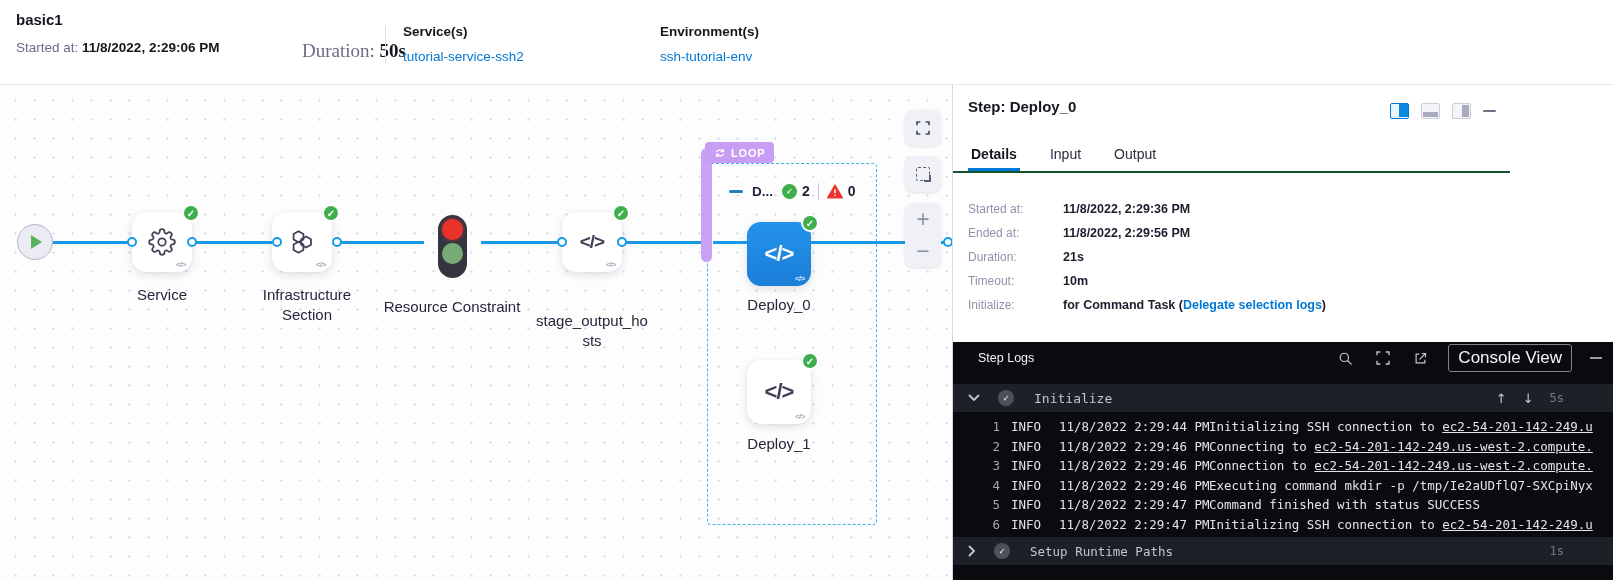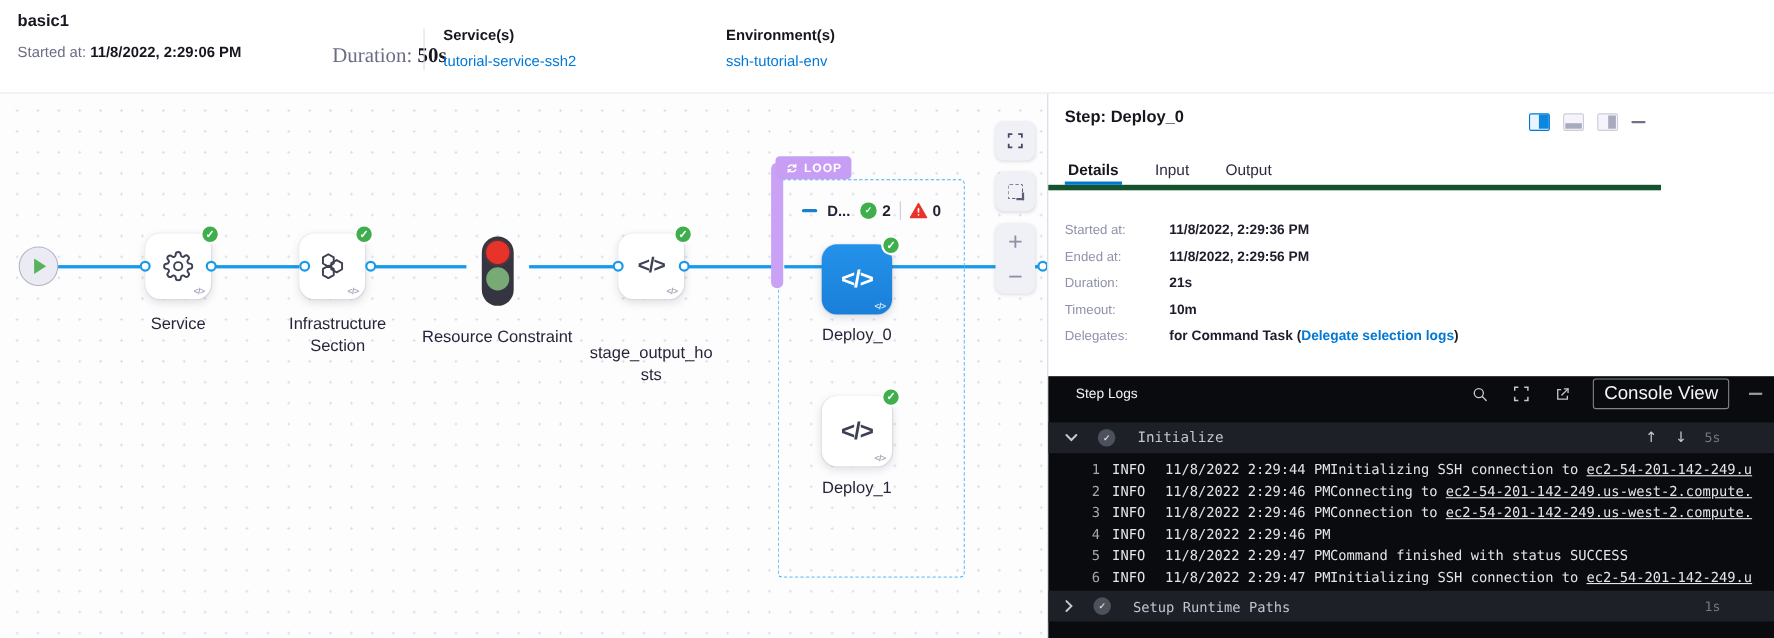--- a/index.html
+++ b/index.html
@@ -91,21 +91,21 @@
   .layout-icons { position:absolute; right:14px; top:18px; display:flex; align-items:center; gap:12px; }
   .li-sq { width:19px; height:16px; border-radius:2px; cursor:pointer; position:relative; }
   .li-split { border:1.5px solid #0278d5; background:#e9f4fd; }
   .li-split::after { content:""; position:absolute; right:0; top:0; width:9px; height:13px; background:#0b87e0; }
   .li-bottom { border:1.5px solid #ccced9; background:#f4f4fa; }
   .li-bottom::after { content:""; position:absolute; left:1px; right:1px; bottom:1px; height:5px; background:#a8abbe; }
   .li-right { border:1.5px solid #ccced9; background:#f4f4fa; }
   .li-right::after { content:""; position:absolute; right:1px; top:1px; bottom:1px; width:7px; background:#a8abbe; }
   .minus-bar { width:13px; height:2px; background:#6f7187; border-radius:1px; cursor:pointer; }
 
-  .sp-tabs { position:absolute; left:0; top:55px; width:100%; height:33px; border-bottom:5px solid #14532d;
+  .sp-tabs { position:absolute; left:0; top:55px; width:100%; height:33px; border-bottom:2px solid #14532d;
     display:flex; padding-left:15px; gap:27px; }
   .tab { font-size:14px; color:#2b2b40; padding:6px 3px 9px; cursor:pointer; }
   .tab.active { font-weight:700; color:#16161f; border-bottom:3px solid #0278d5; }
 
   .detail-rows { position:absolute; left:15px; top:112px; }
   .d-row { display:flex; height:24px; align-items:center; }
   .d-label { width:95px; font-size:12px; color:#8f92a9; }
   .d-value { font-size:12.5px; font-weight:700; color:#1d1d2c; }
   .d-value .blue-link { font-size:12.5px; font-weight:700; }
 
@@ -303,21 +303,21 @@
     </div>
     <div class="d-row">
       <span class="d-label">Duration:</span>
       <span class="d-value">21s</span>
     </div>
     <div class="d-row">
       <span class="d-label">Timeout:</span>
       <span class="d-value">10m</span>
     </div>
     <div class="d-row">
-      <span class="d-label">Delegates:</span>
+      <span class="d-label">Initialize:</span>
       <span class="d-value"><span>for Command Task (</span><a class="blue-link">Delegate selection logs</a><span>)</span></span>
     </div>
   </div>
 
   <div class="logs">
     <div class="logs-header">
       <span class="logs-title">Step Logs</span>
       <span class="lh-spacer"></span>
       <span class="lh-icon">
         <svg width="15" height="15" viewBox="0 0 20 20" fill="none" stroke="#c6c8d0" stroke-width="1.6">
@@ -378,20 +378,21 @@
     <span class="ln-num">3</span>
     <span class="ln-level">INFO</span>
     <span class="ln-time">11/8/2022 2:29:46 PM</span>
     <span class="ln-msg">Connection to </span>
     <span class="ln-msg ln-link">ec2-54-201-142-249.us-west-2.compute.</span>
   </div>
         <div class="log-line">
     <span class="ln-num">4</span>
     <span class="ln-level">INFO</span>
     <span class="ln-time">11/8/2022 2:29:46 PM</span>
+    <span class="ln-msg">Executing command mkdir -p /tmp/Ie2aUDflQ7-SXCpiNyx</span>
     <span class="ln-msg ln-link"></span>
   </div>
         <div class="log-line">
     <span class="ln-num">5</span>
     <span class="ln-level">INFO</span>
     <span class="ln-time">11/8/2022 2:29:47 PM</span>
     <span class="ln-msg">Command finished with status SUCCESS</span>
     <span class="ln-msg ln-link"></span>
   </div>
         <div class="log-line">

